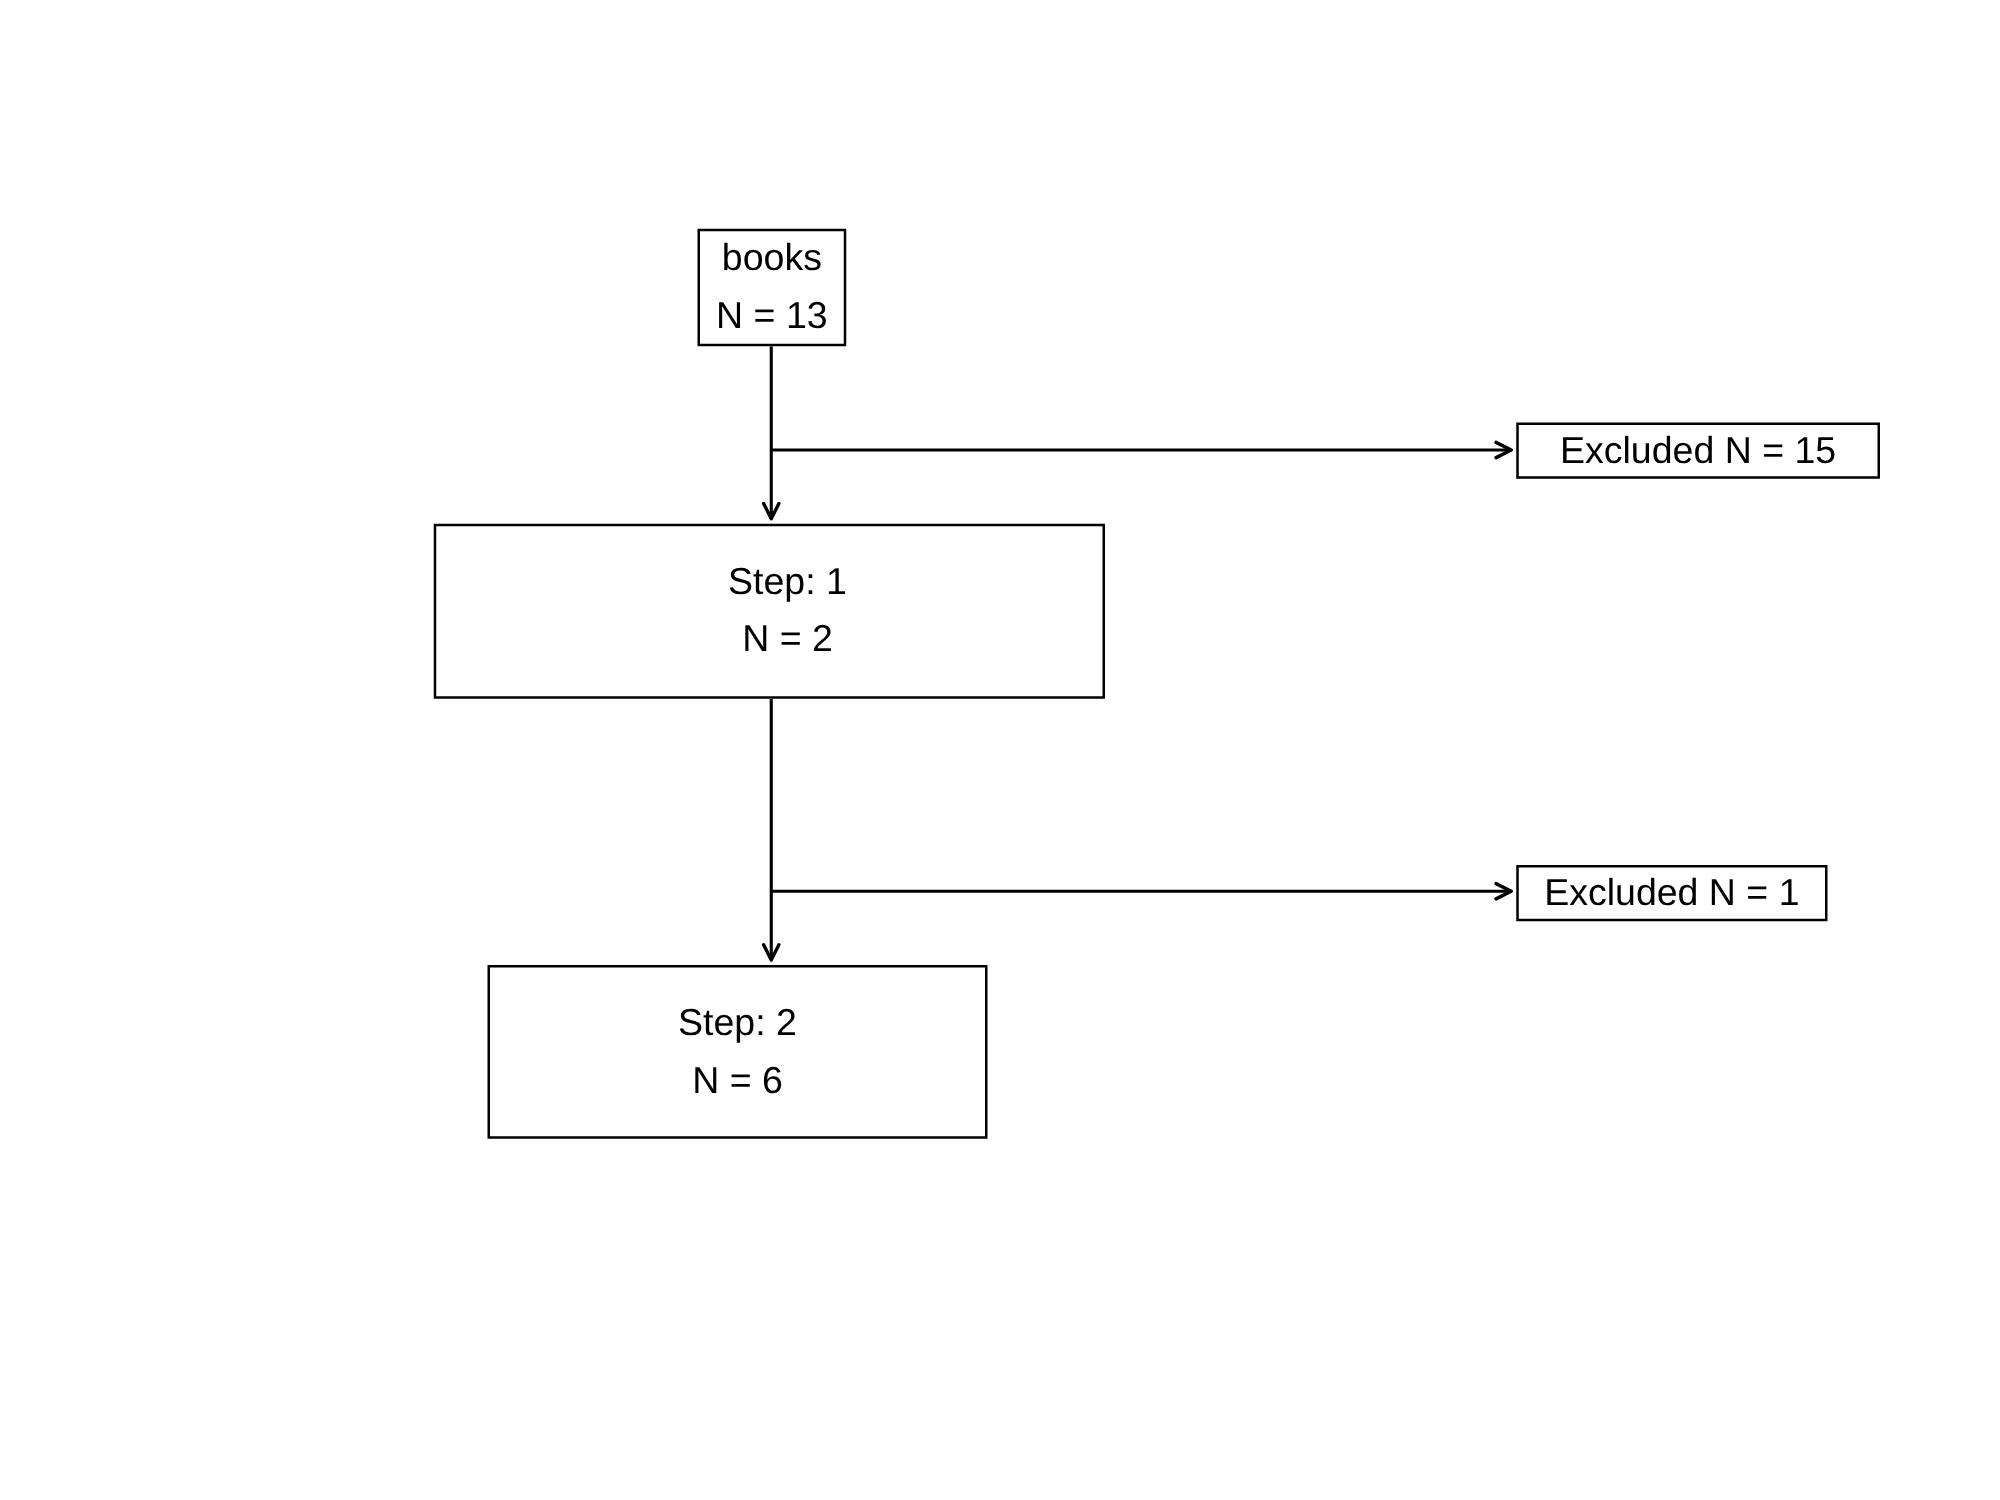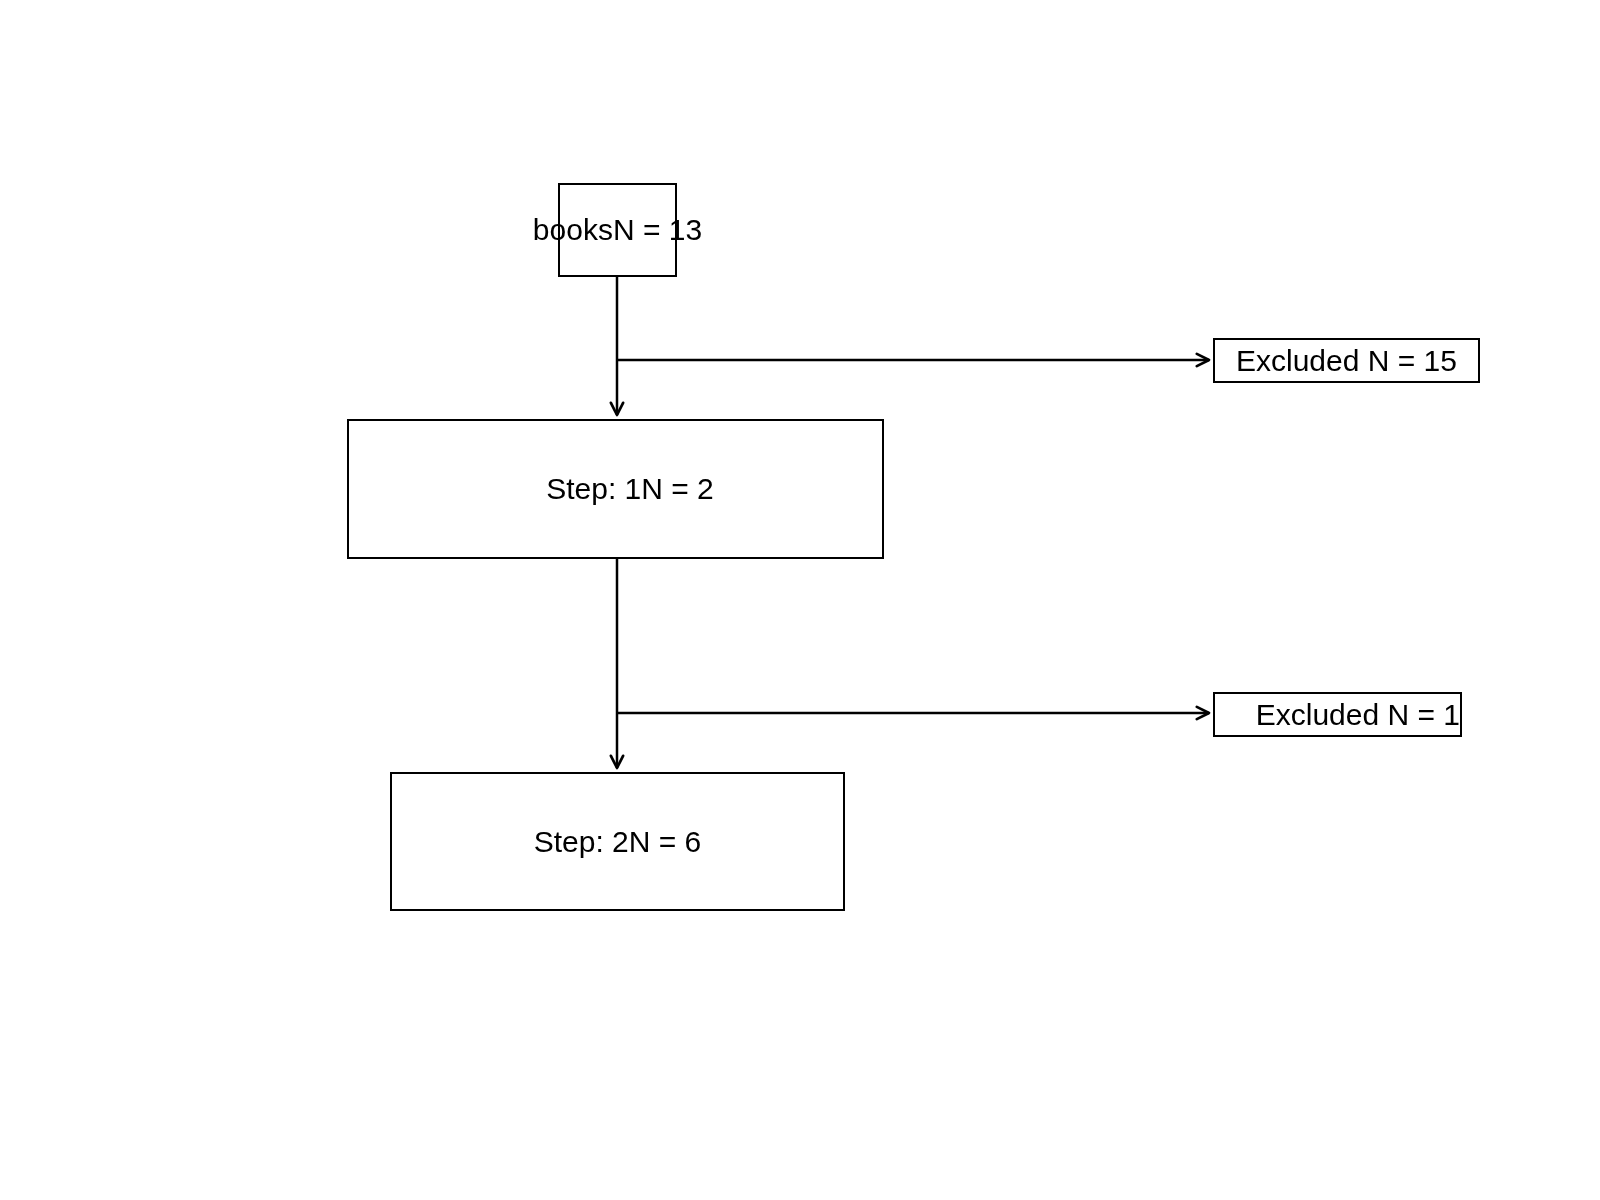--- a/index.html
+++ b/index.html
@@ -18,37 +18,38 @@
     position: absolute;
     left: 0; top: 0;
     width: 1600px; height: 1200px;
   }
   .node {
     position: absolute;
     border: 2px solid #000000;
     background: #ffffff;
     color: #000000;
     display: flex;
+    flex-direction: column;
     align-items: center;
     justify-content: center;
     text-align: center;
     font-size: 30px;
   }
   .node .line {
     line-height: 46px;
     white-space: nowrap;
   }
   .node.small .line {
     line-height: 41px;
   }
   
   #node-books     { left: 558px;  top: 183px; width: 119px; height: 94px; }
   #node-step1     { left: 347px;  top: 419px; width: 537px; height: 140px; padding-left: 29px; }
-  #node-excluded1 { left: 1213px; top: 338px; width: 267px; height: 45px; text-align: center; }
-  #node-step2     { left: 390px;  top: 772px; width: 455px; height: 139px; }
+  #node-excluded1 { left: 1213px; top: 338px; width: 291px; height: 45px; text-align: center; }
+  #node-step2     { left: 390px;  top: 772px; width: 400px; height: 139px; }
   #node-excluded2 { left: 1213px; top: 692px; width: 249px; height: 45px; justify-content: flex-end; }
 </style>
 </head>
 <body>
 
 <div class="canvas">
 
   <svg class="connectors" width="1600" height="1200" viewBox="0 0 1600 1200" aria-hidden="true">
     <defs>
       <marker id="arrowhead" viewBox="0 0 12 12" refX="10" refY="6" markerWidth="6.5" markerHeight="6.5" orient="auto-start-reverse">

